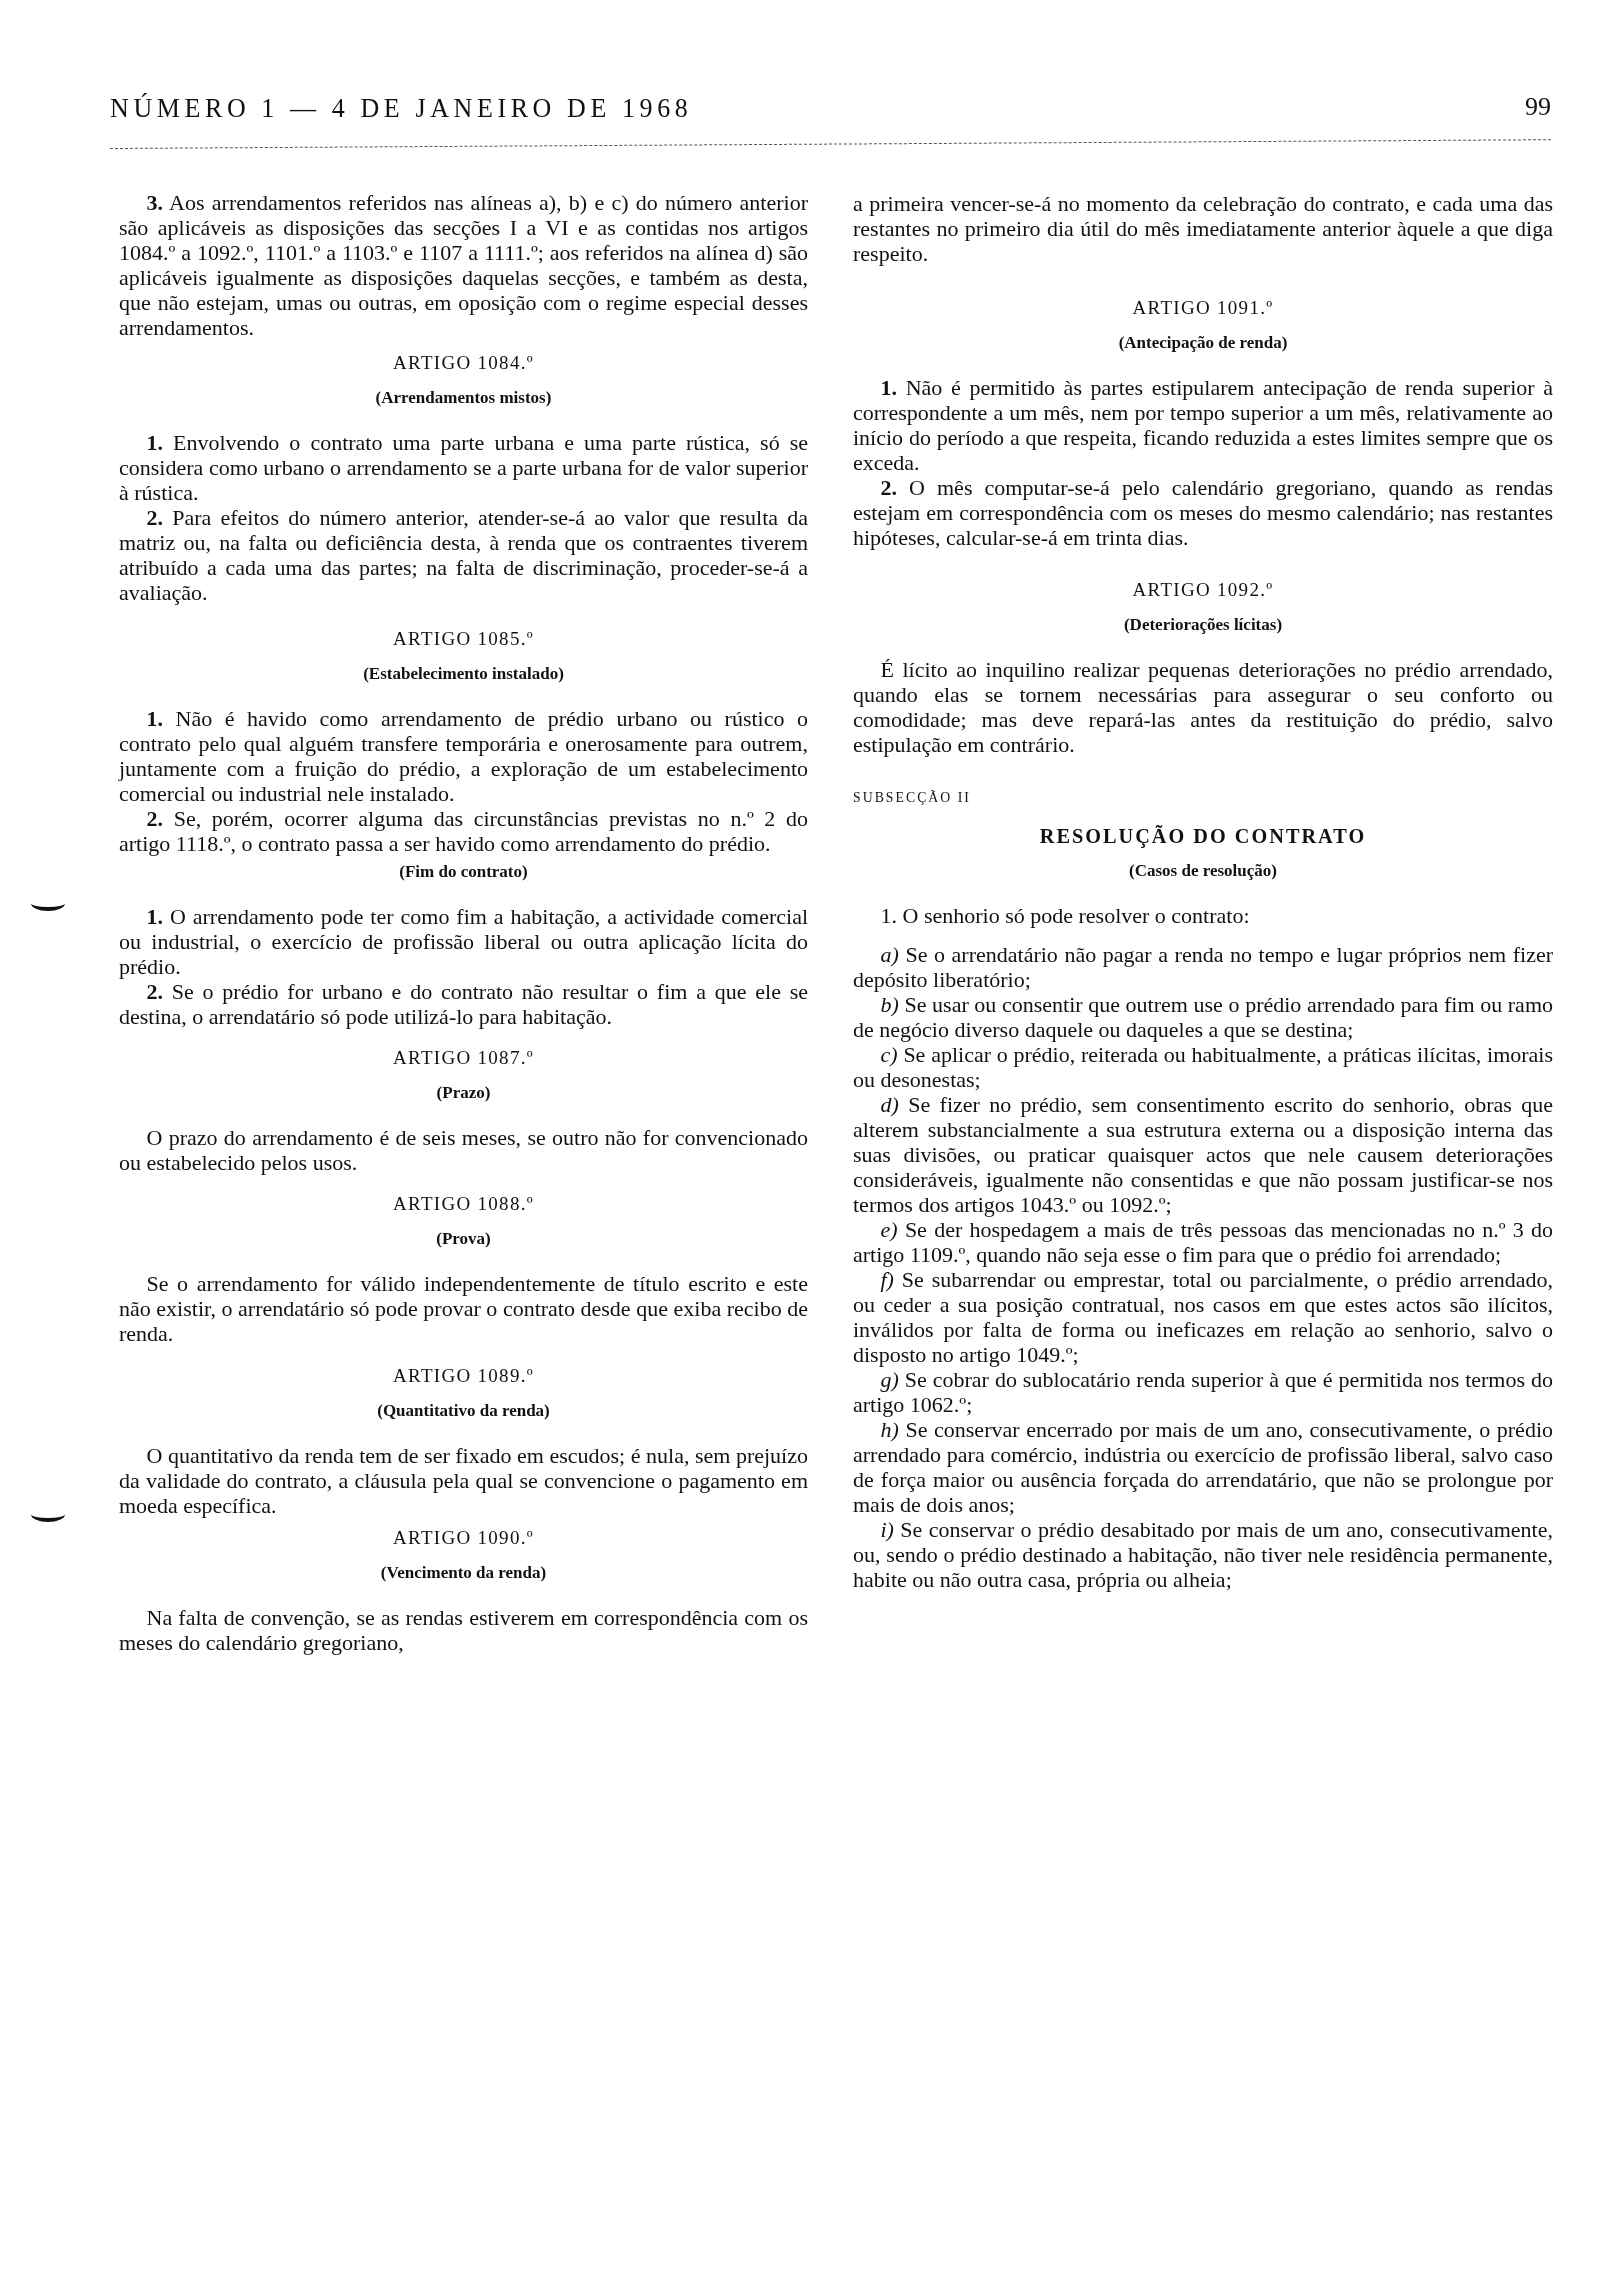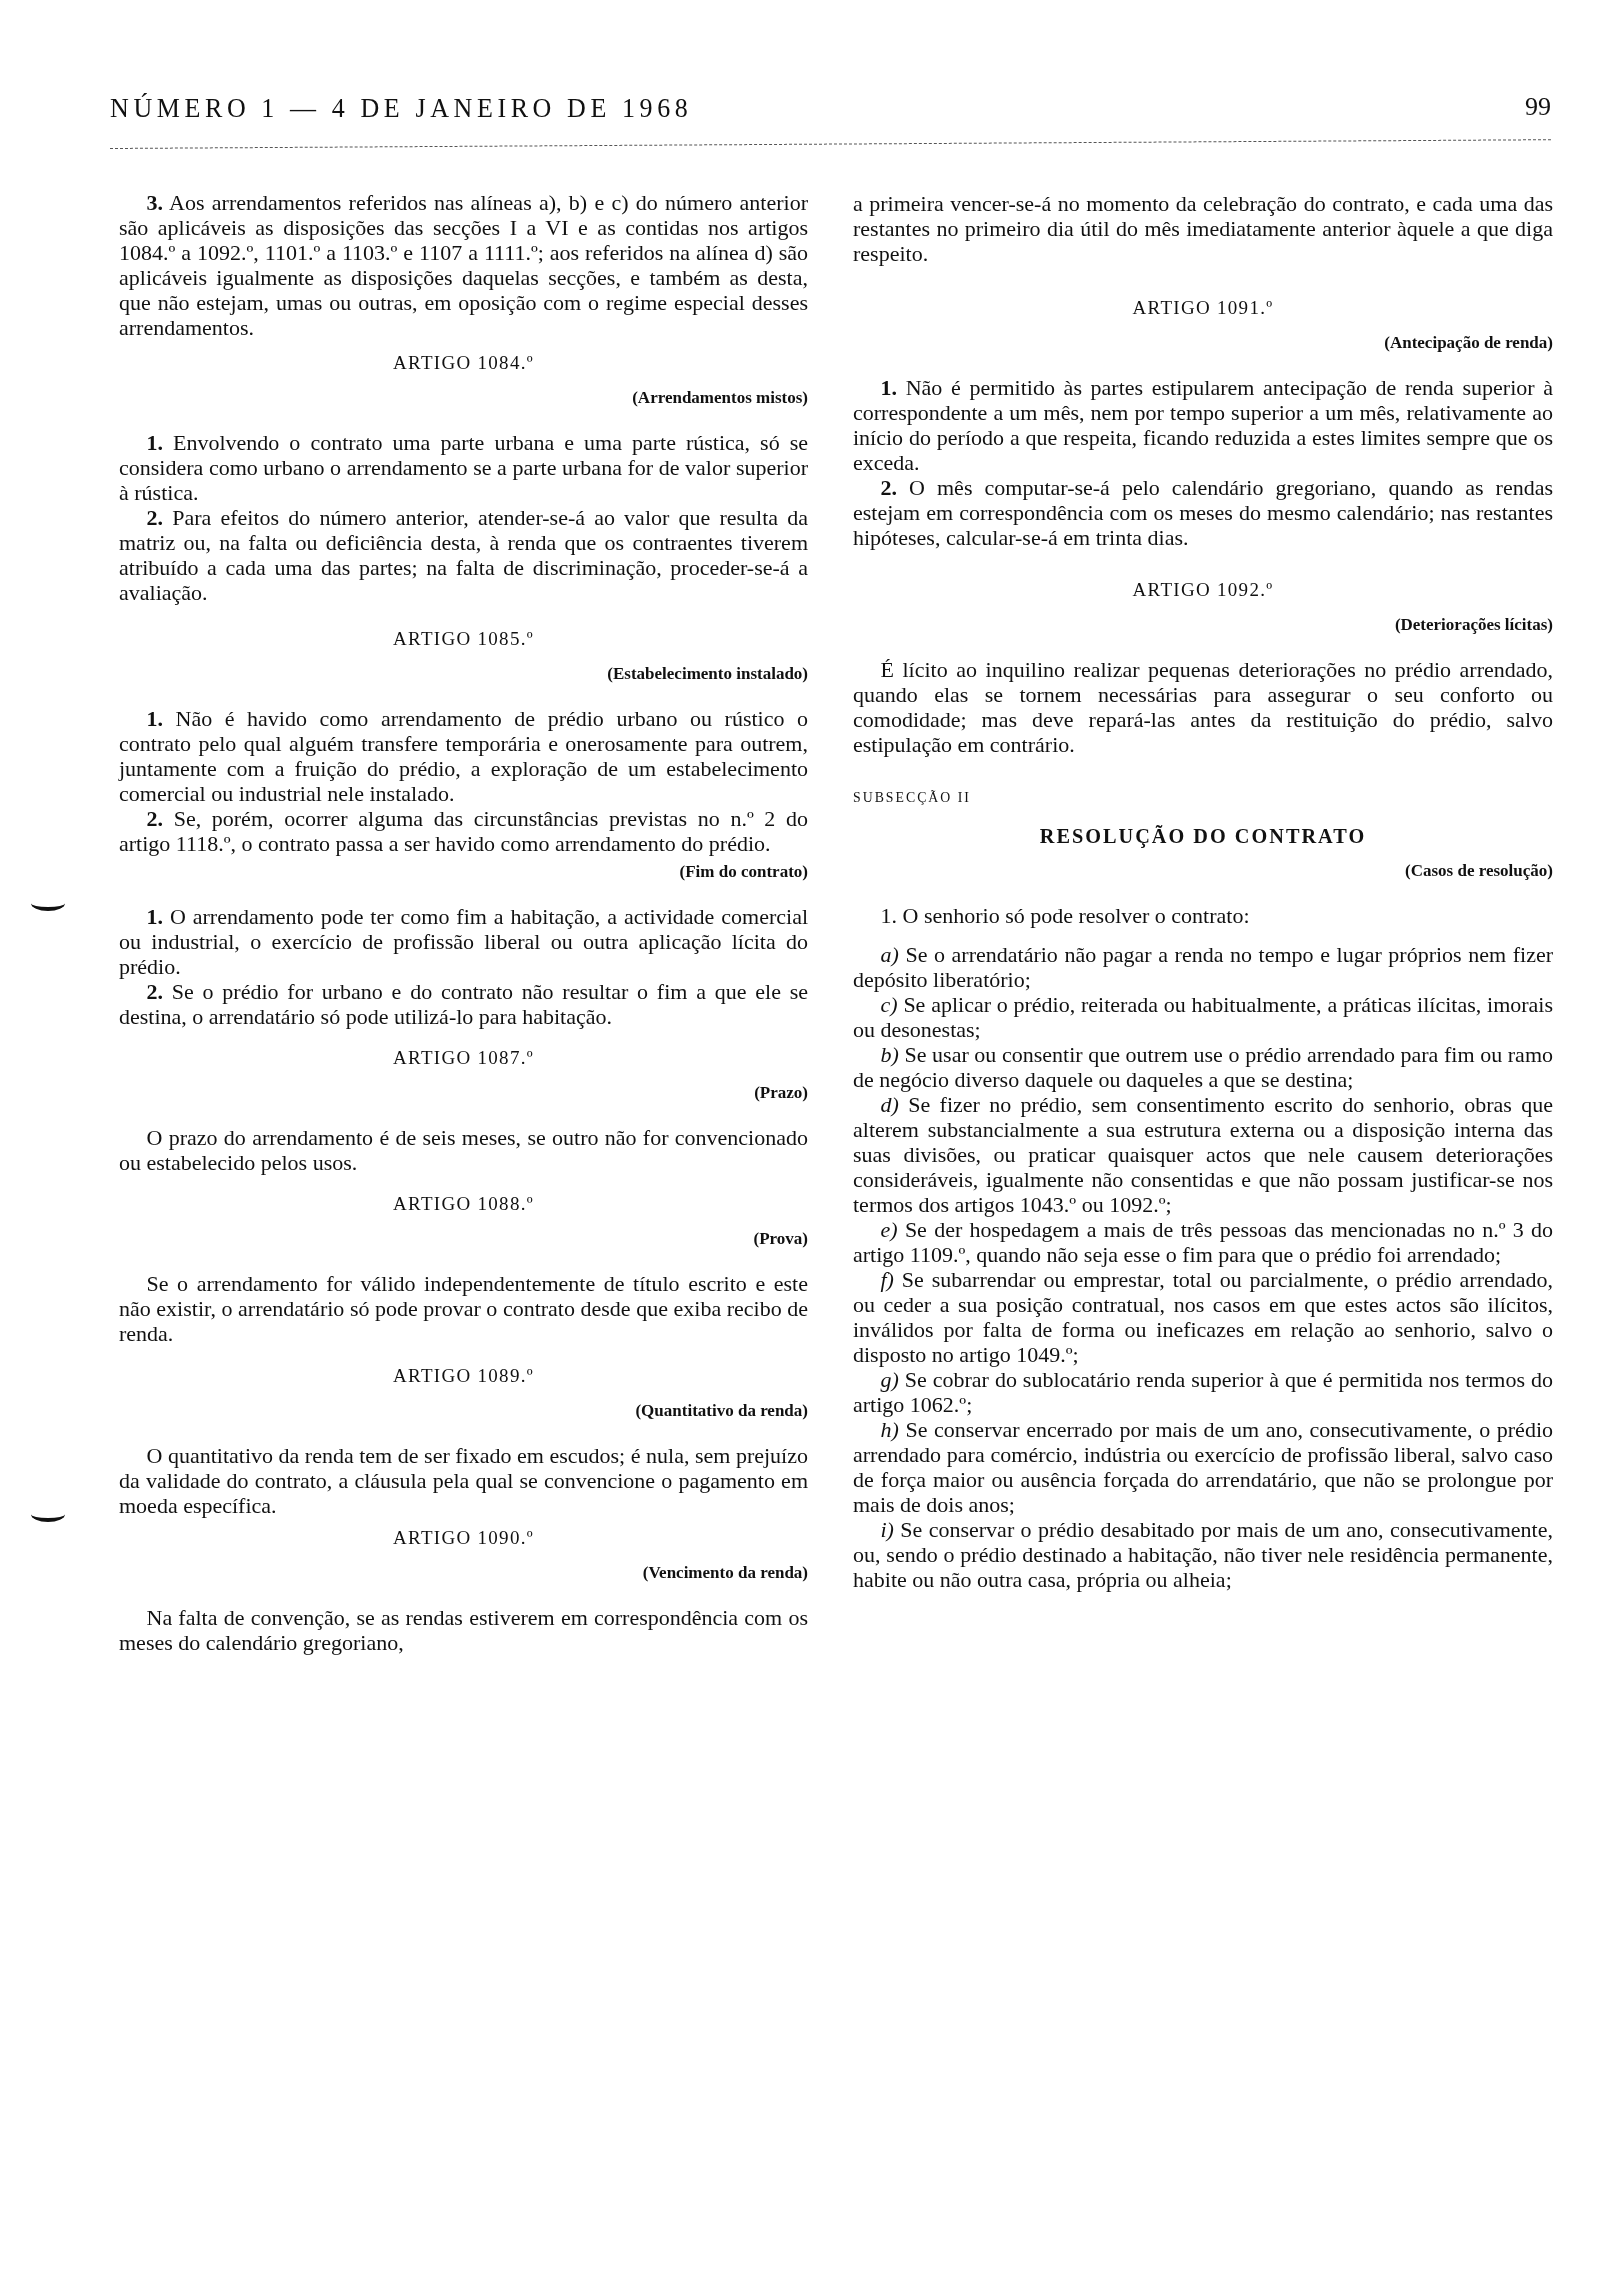--- a/index.html
+++ b/index.html
@@ -64,21 +64,21 @@
   }
   .para .num { font-weight: bold; }
   .article-heading {
     text-align: center;
     font-size: 19px;
     letter-spacing: 1.3px;
     margin: 9.2px 0 0 0;
     line-height: 39px;
   }
   .article-title {
-    text-align: right;
+    text-align: center;
     font-size: 17px;
     font-weight: bold;
     margin: 0 0 17px 0;
     line-height: 31px;
   }
   .subsection-label {
     text-align: left;
     font-size: 13.8px;
     letter-spacing: 2px;
     margin: 22px 0 0 0;
@@ -229,28 +229,28 @@
     <p class="intro">
       <span>1.</span>
       <span>O senhorio só pode resolver o contrato:</span>
     </p>
 
     <p class="alinea">
       <i>a)</i>
       <span>Se o arrendatário não pagar a renda no tempo e lugar próprios nem fizer depósito liberatório;</span>
     </p>
     <p class="alinea">
+      <i>b)</i>
+      <span>Se usar ou consentir que outrem use o prédio arrendado para fim ou ramo de negócio diverso daquele ou daqueles a que se destina;</span>
+    </p>
+    <p class="alinea">
       <i>c)</i>
       <span>Se aplicar o prédio, reiterada ou habitualmente, a práticas ilícitas, imorais ou desonestas;</span>
     </p>
     <p class="alinea">
-      <i>b)</i>
-      <span>Se usar ou consentir que outrem use o prédio arrendado para fim ou ramo de negócio diverso daquele ou daqueles a que se destina;</span>
-    </p>
-    <p class="alinea">
       <i>d)</i>
       <span>Se fizer no prédio, sem consentimento escrito do senhorio, obras que alterem substancialmente a sua estrutura externa ou a disposição interna das suas divisões, ou praticar quaisquer actos que nele causem deteriorações consideráveis, igualmente não consentidas e que não possam justificar-se nos termos dos artigos 1043.º ou 1092.º;</span>
     </p>
     <p class="alinea">
       <i>e)</i>
       <span>Se der hospedagem a mais de três pessoas das mencionadas no n.º 3 do artigo 1109.º, quando não seja esse o fim para que o prédio foi arrendado;</span>
     </p>
     <p class="alinea">
       <i>f)</i>
       <span>Se subarrendar ou emprestar, total ou parcialmente, o prédio arrendado, ou ceder a sua posição contratual, nos casos em que estes actos são ilícitos, inválidos por falta de forma ou ineficazes em relação ao senhorio, salvo o disposto no artigo 1049.º;</span>

